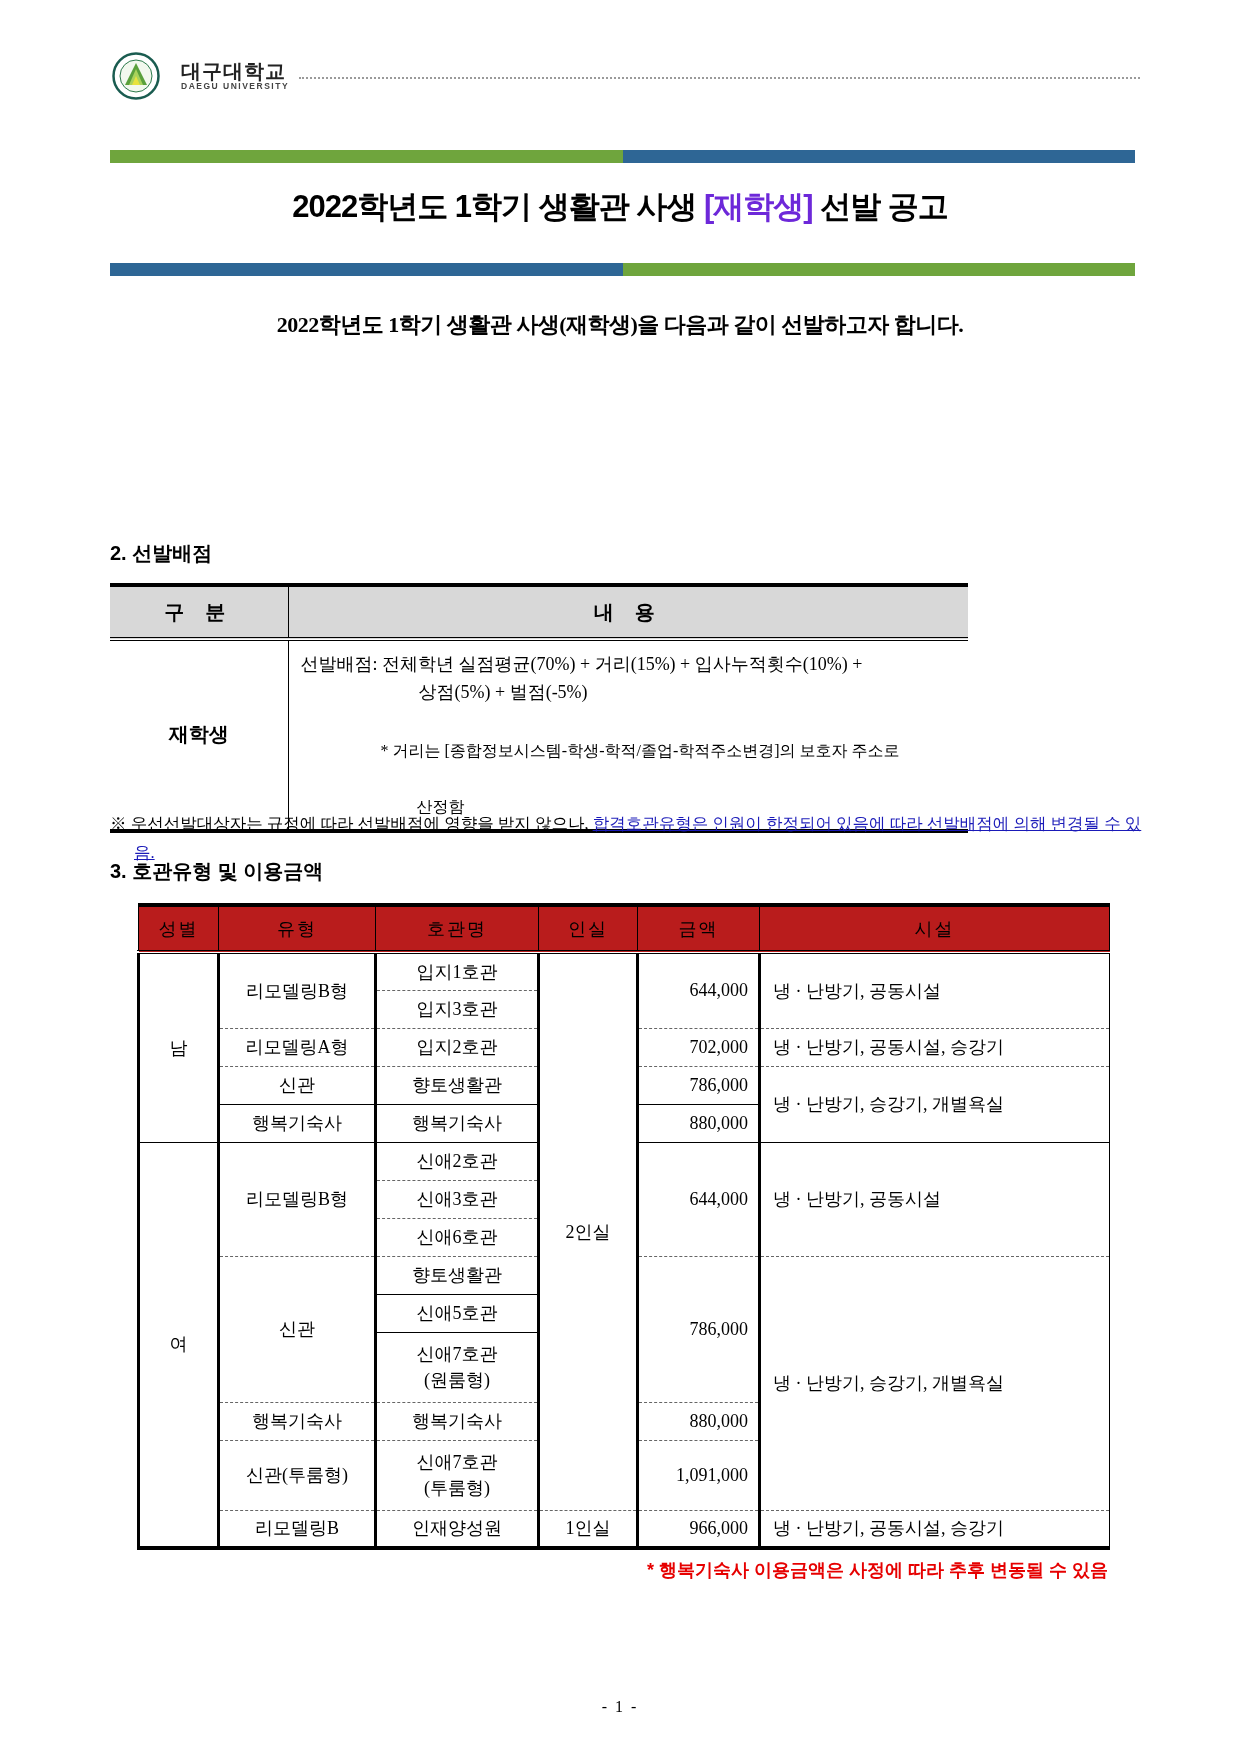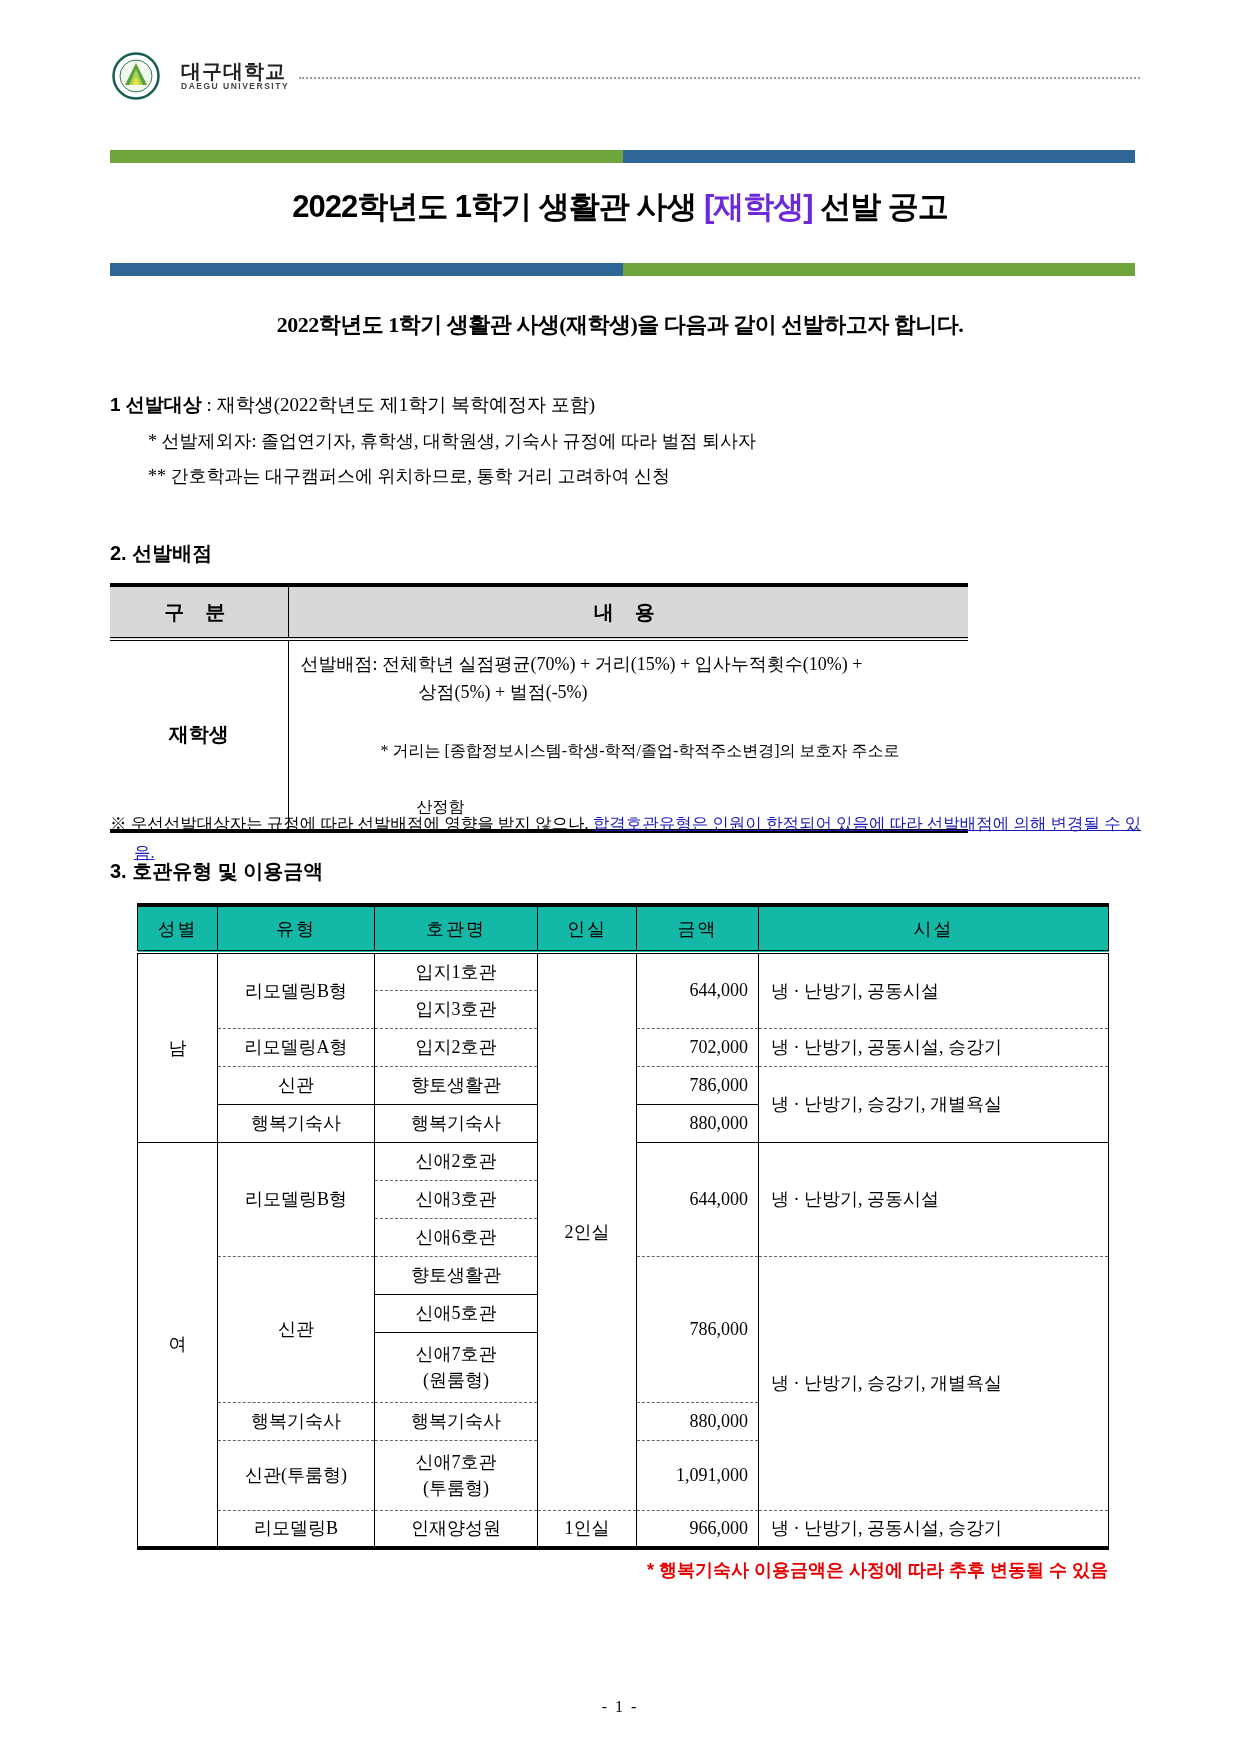--- a/index.html
+++ b/index.html
@@ -71,27 +71,27 @@
   .footnote-em { text-decoration:underline; }
 
   
   .s3-heading { top:858px; }
   .table3 {
     position:absolute; top:903px; left:137px; width:971px;
     border-collapse:collapse; table-layout:fixed; font-size:18px;
     border-top:4px solid #000; border-bottom:4px solid #000;
   }
   .table3 th {
-    background:#14b8a6; height:47px; font-weight:normal; font-size:18px;
+    background:#b91c1c; height:47px; font-weight:normal; font-size:18px;
     letter-spacing:2px; text-align:center;
     border-left:1px solid #000; border-right:1px solid #000;
     border-bottom:4px double #000;
   }
   .table3 td {
-    border-left:1px solid #000000; border-right:1px solid #000;
+    border-left:3px solid #000000; border-right:1px solid #000;
     text-align:center; vertical-align:middle; padding:2px 4px;font-family:Liberation Serif, serif;
   }
   .table3 tr.rn { height:38px; }
   .table3 tr.rt { height:70px; }
   td.price { text-align:right; padding-right:10px; }
   td.fac { text-align:left; padding-left:12px; }
   td.bt-d { border-top:1px dashed #666; }
   td.bt-s { border-top:1px solid #000; }
   .cell-2line { line-height:1.45; }
 
@@ -130,27 +130,20 @@
   <div class="doc-title">
     <span>2022학년도 1학기 생활관 사생 </span><span style="color:#6d28d9">[재학생]</span><span> 선발 공고</span>
   </div>
   <div class="bar bar-bottom">
     <div class="half" style="background:#2e6695"></div>
     <div class="half" style="background:#6fa53d"></div>
   </div>
 
   <div class="intro">2022학년도 1학기 생활관 사생(재학생)을 다음과 같이 선발하고자 합니다.</div>
 
-  <div class="s1">
-    <div>
-      <span class="s1-label">1 선발대상</span><span> : 재학생(2022학년도 제1학기 복학예정자 포함)</span>
-    </div>
-    <div class="s1-note">* 선발제외자: 졸업연기자, 휴학생, 대학원생, 기숙사 규정에 따라 벌점 퇴사자</div>
-    <div class="s1-note">** 간호학과는 대구캠퍼스에 위치하므로, 통학 거리 고려하여 신청</div>
-  </div>
 
   <div class="s2-heading">2. 선발배점</div>
 
   <table class="table2">
     <colgroup>
         <col style="width:178px">
         <col style="width:680px">
       </colgroup>
     <tbody>
         <tr>

